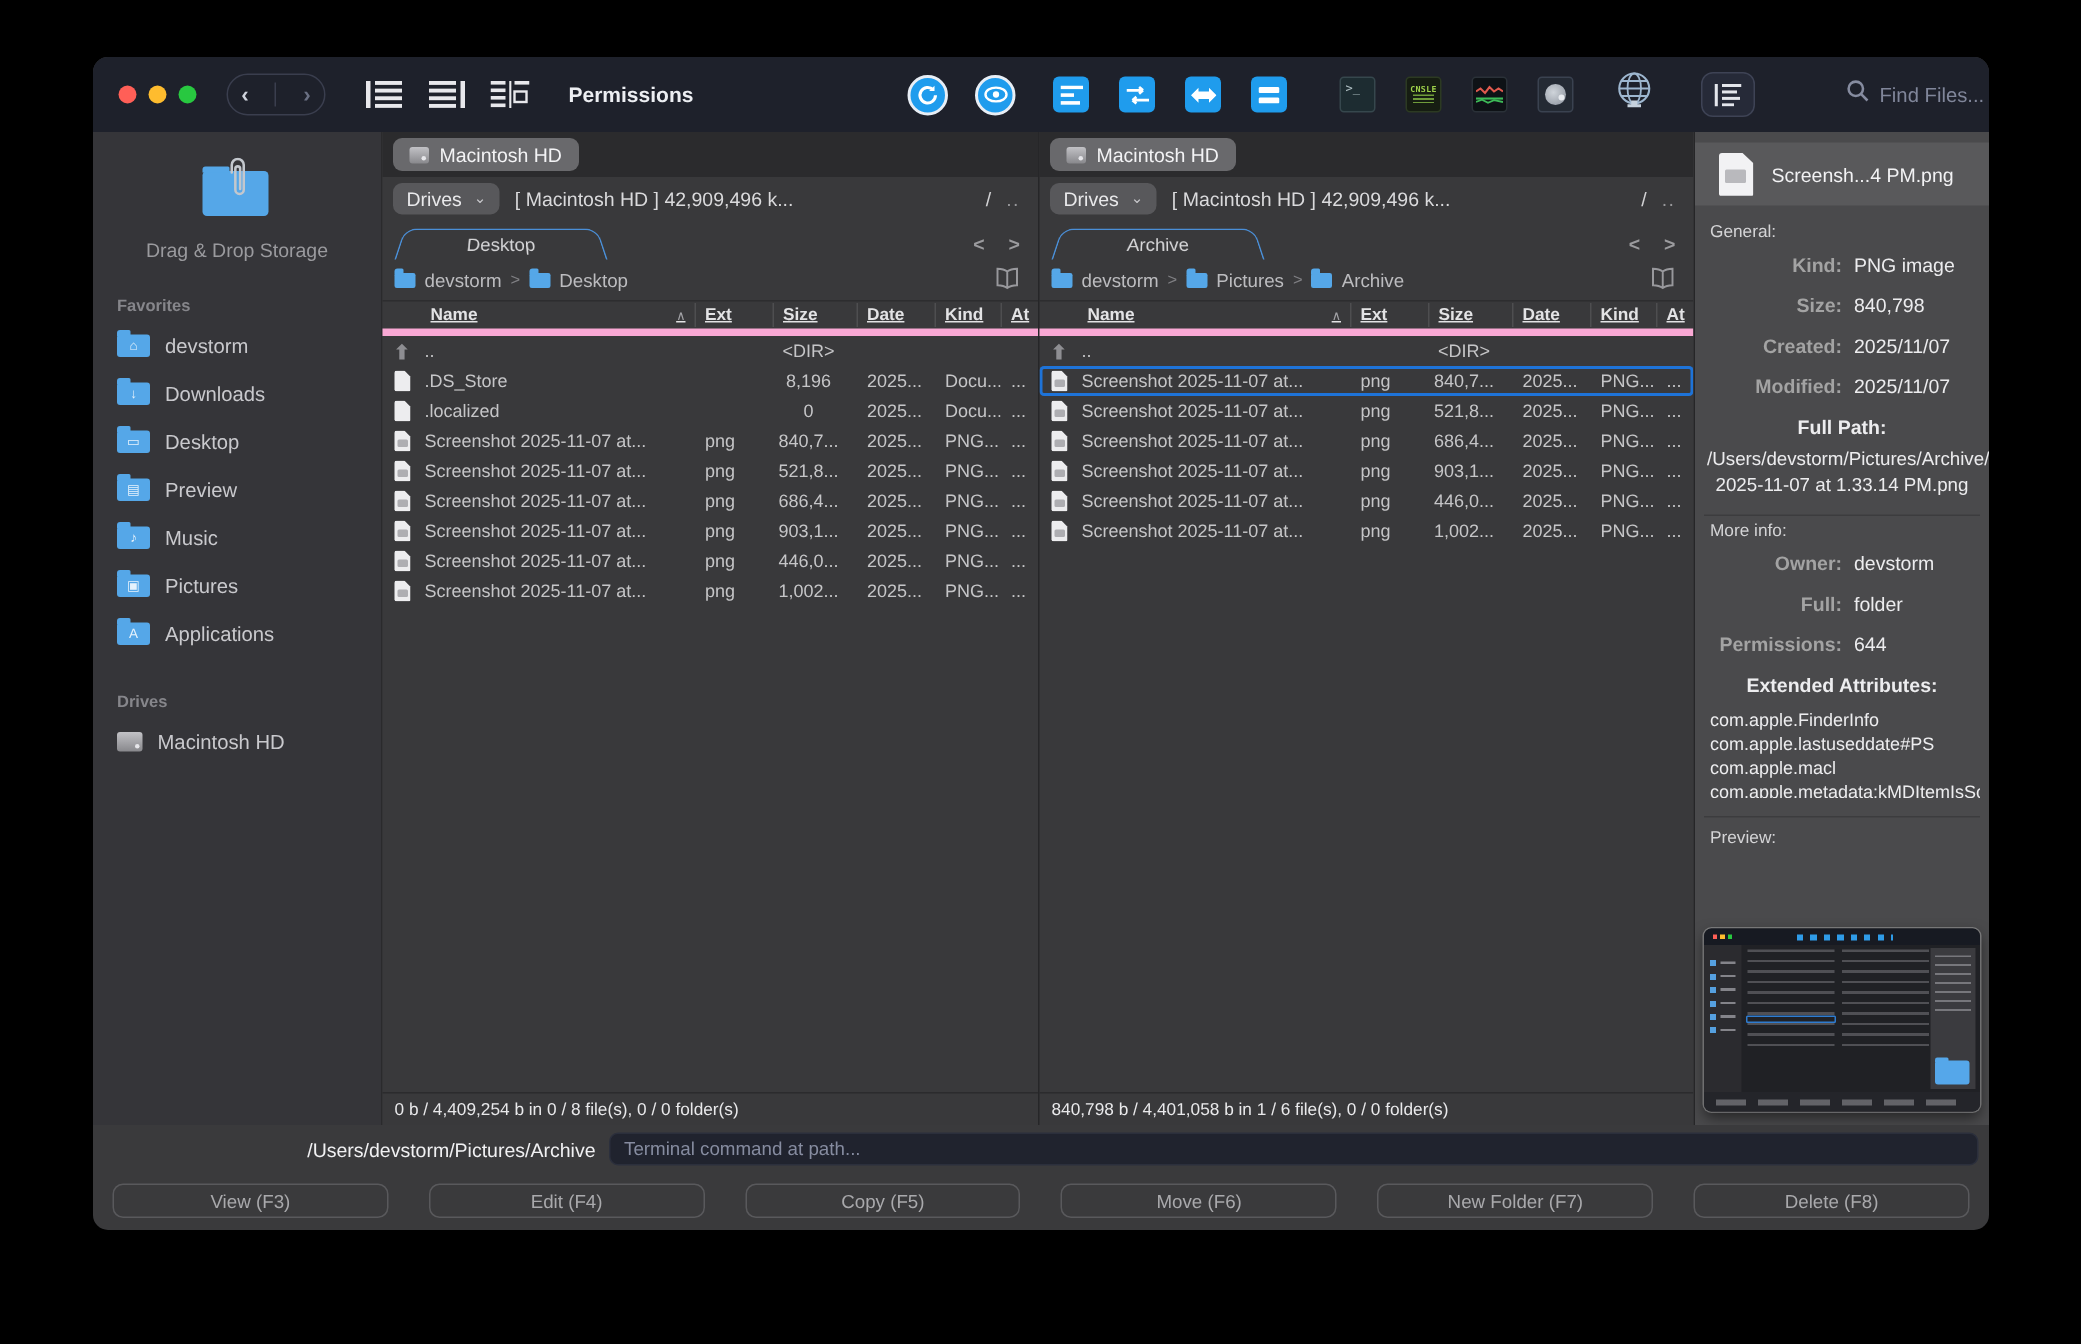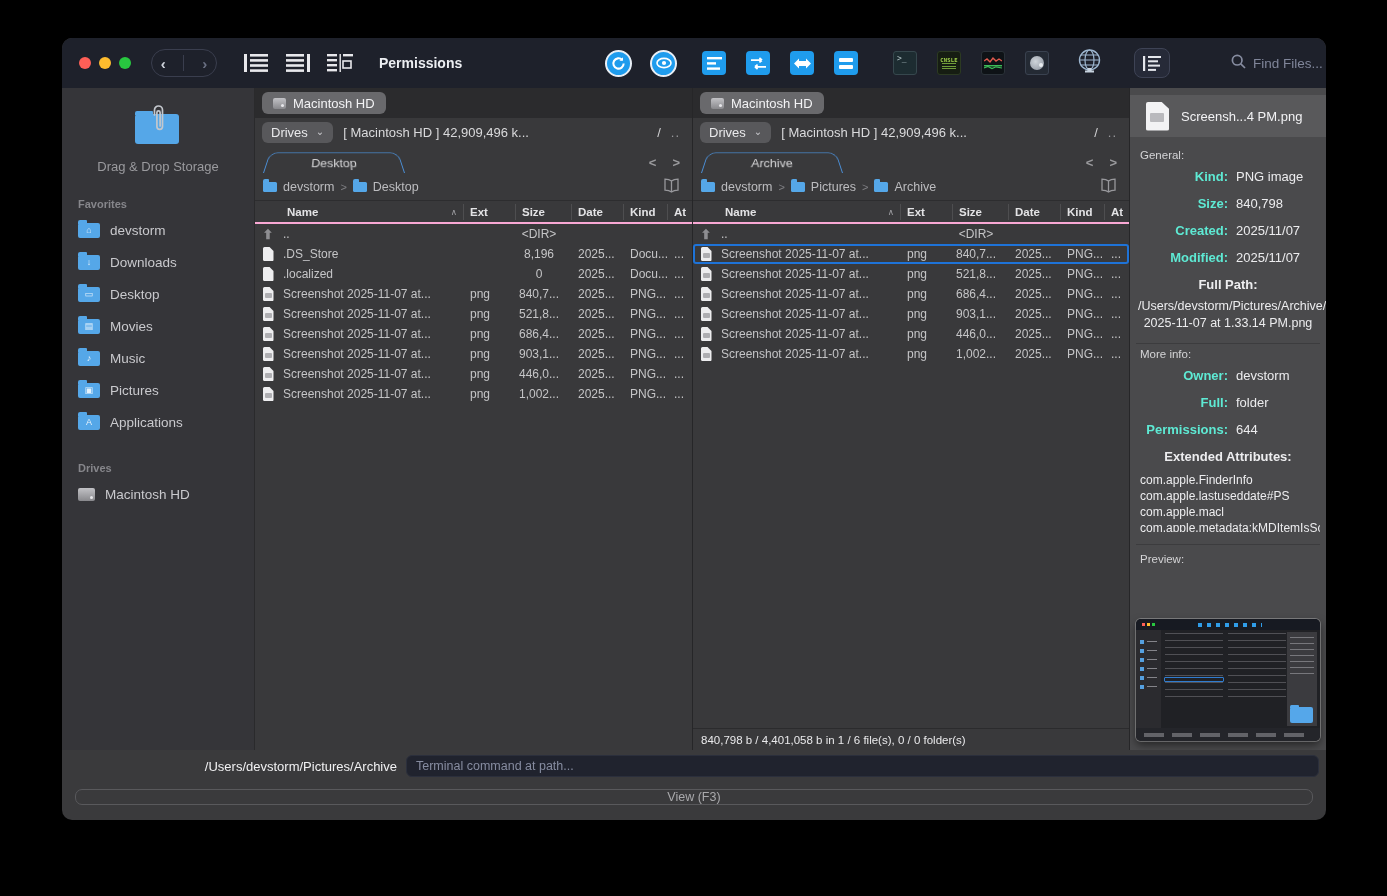--- a/index.html
+++ b/index.html
@@ -91,22 +91,22 @@
     align-items:center; padding-bottom:3px; }
   .crumbrow { height:27px; display:flex; align-items:center; gap:6px; padding:0 12px 0 8px;
     color:#bcbcbf; font-size:12.5px; flex:none; }
   .crumb { display:flex; align-items:center; gap:6px; }
   .crumb-folder { width:14px; height:10px; border-radius:1.5px; }
   .crumb-sep { color:#7f7f83; font-size:11px; }
   .bookicon { margin-left:auto; }
 
   
   .tgrid { display:grid; grid-template-columns:26px 1fr 52px 56px 52px 44px 25px; align-items:center; }
-  .thead { height:24px; border-top:1px solid #2d2d2f; border-bottom:2px solid #f9a8d4;
-    color:#e3e3e5; font-size:11.5px; font-weight:700; flex:none; }
+  .thead { height:24px; border-top:1px solid #2d2d2f; border-bottom:5px solid #f9a8d4;
+    color:#e3e3e5; font-size:11.5px; font-weight:700; flex:none;text-decoration:underline; }
   .thead .hc { padding-left:6px; height:16px; display:flex; align-items:center; overflow:hidden; white-space:nowrap; }
   .thead .hc-name { justify-content:space-between; padding-right:6px; }
   .hsep { border-left:1px solid #4e4e50; }
   .caret { color:#a2a2a6; font-size:8.5px; font-weight:400; }
   .trow { height:20px; color:#c5c5c7; font-size:12px; }
   .trow span { overflow:hidden; white-space:nowrap; }
   .c-ic { display:flex; justify-content:center; }
   .c-name { padding-left:2px; } .c-ext { padding-left:7px; }
   .c-size { text-align:center; padding-right:8px; }
   .c-date { padding-left:7px; } .c-kind { padding-left:7px; } .c-at { padding-left:7px; }
@@ -126,21 +126,21 @@
   .info-head { height:42px; background:#59595b; display:flex; align-items:center; gap:12px;
     padding-left:16px; margin-top:7px; flex:none; }
   .bigpage { width:23px; height:29px; background:#f2f2f4; border-radius:2px; position:relative;
     clip-path:polygon(0 0, 66% 0, 100% 25%, 100% 100%, 0 100%); }
   .bigpage::after { content:""; position:absolute; left:4px; top:11px; width:14px; height:9px;
     background:#b9b9bd; border-radius:1px; }
   .info-filename { color:#f2f2f4; font-size:13px; }
   .info-body { padding:8px 6px 0; color:#ededef; }
   .sec-label { color:#d4d4d6; font-size:11.5px; padding:4px 4px 8px; }
   .kv { display:grid; grid-template-columns:92px 1fr; gap:8px; margin-bottom:12px; font-size:13px; }
-  .kv .k { text-align:right; font-weight:700; color:#5eead4; }
+  .kv .k { text-align:right; font-weight:700; color:#a3a3a3; }
   .kv .v { color:#ececee; }
   .center-bold { text-align:center; font-weight:700; font-size:13px; margin-bottom:6px; }
   .fullpath { text-align:center; font-size:12.5px; line-height:1.32; color:#ececee; padding:0 2px; }
   .divider { border-top:1px solid #3c3c3e; margin-top:12px; }
   .xattrs { font-size:12px; line-height:16px; padding:2px 4px 0; max-height:62px; overflow:hidden; }
   .preview-wrap { padding:10px 0 0; display:flex; justify-content:center; }
 
   
   .thumb { width:184px; height:122px; background:#202125; border-radius:5px; position:relative;
     box-shadow:0 0 0 1px rgba(255,255,255,.28), 0 4px 9px rgba(0,0,0,.5); margin-top:36px; }
@@ -172,21 +172,21 @@
     background:repeating-linear-gradient(to right,rgba(150,150,155,.55) 0 20px,transparent 20px 28px); }
 
   
   .footer-cmd { height:32px; display:flex; align-items:center; padding:0 6px; }
   .cmd-path { width:338px; text-align:right; color:#f1f1f3; font-size:13px; padding-right:9px;
     white-space:nowrap; overflow:hidden; flex:none; }
   .cmd-input { flex:1; height:22px; background:#20232e; border:1px solid #2b2f3c; border-radius:6px;
     color:#ccd0da; font-size:12.5px; padding:0 9px; outline:none; margin-right:1px;
     font-family:"Liberation Sans", sans-serif; }
   .cmd-input::placeholder { color:#868ca0; }
-  .footer-btns { height:38px; display:flex; gap:27px; padding:7px 13px 0;flex-direction:column; }
+  .footer-btns { height:38px; display:flex; gap:27px; padding:7px 13px 0; }
   .fbtn { flex:1; height:23px; border:1px solid #59595c; border-radius:7px; background:transparent;
     color:#a9a9ac; font-size:12.5px; display:flex; align-items:center; justify-content:center;
     font-family:"Liberation Sans", sans-serif; }
 </style>
 </head>
 <body>
 
 <div class="window">
 
   <div class="titlebar">
@@ -344,21 +344,21 @@
       <div class="sb-item">
         <span class="folder sb-folder">↓</span>
         <span class="sb-label">Downloads</span>
       </div>
       <div class="sb-item">
         <span class="folder sb-folder">▭</span>
         <span class="sb-label">Desktop</span>
       </div>
       <div class="sb-item">
         <span class="folder sb-folder">▤</span>
-        <span class="sb-label">Movies</span>
+        <span class="sb-label">Preview</span>
       </div>
       <div class="sb-item">
         <span class="folder sb-folder">♪</span>
         <span class="sb-label">Music</span>
       </div>
       <div class="sb-item">
         <span class="folder sb-folder">▣</span>
         <span class="sb-label">Pictures</span>
       </div>
       <div class="sb-item">
@@ -520,20 +520,21 @@
           </span>
         <span class="c-name">Screenshot 2025-11-07 at...</span>
         <span class="c-ext">png</span>
         <span class="c-size">1,002...</span>
         <span class="c-date">2025...</span>
         <span class="c-kind">PNG...</span>
         <span class="c-at">...</span>
       </div>
 
       <div class="tspacer"></div>
+      <div class="statusbar">0 b / 4,409,254 b in 0 / 8 file(s),  0 / 0 folder(s)</div>
     </section>
 
     <section class="pane pane-right">
       <div class="pane-topstrip">
         <span class="drive-chip">
           <span class="drive-ic chip-ic"></span>
           <span>Macintosh HD</span>
         </span>
       </div>
       <div class="driverow">

